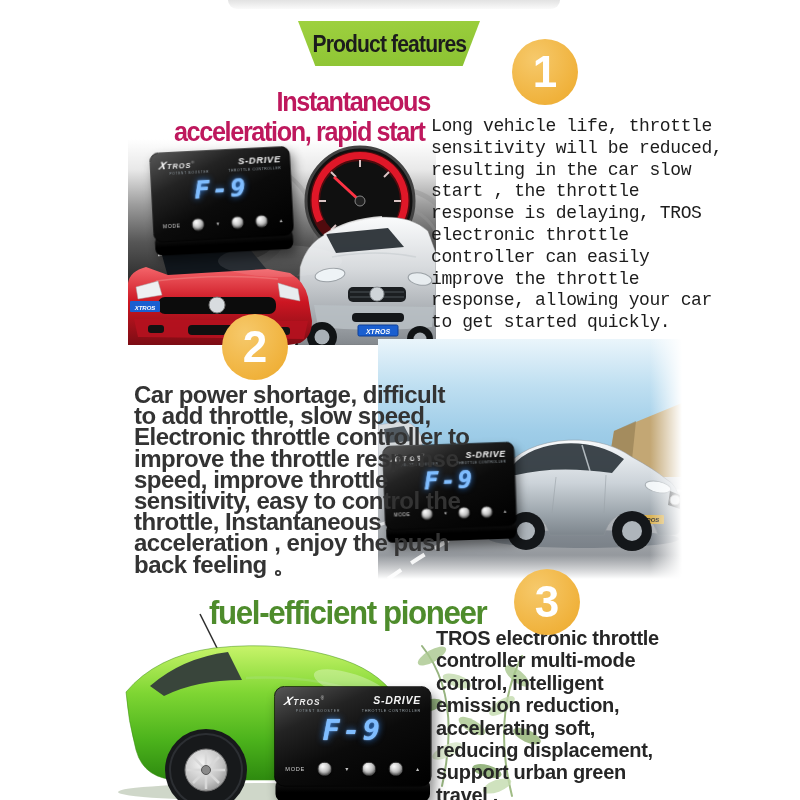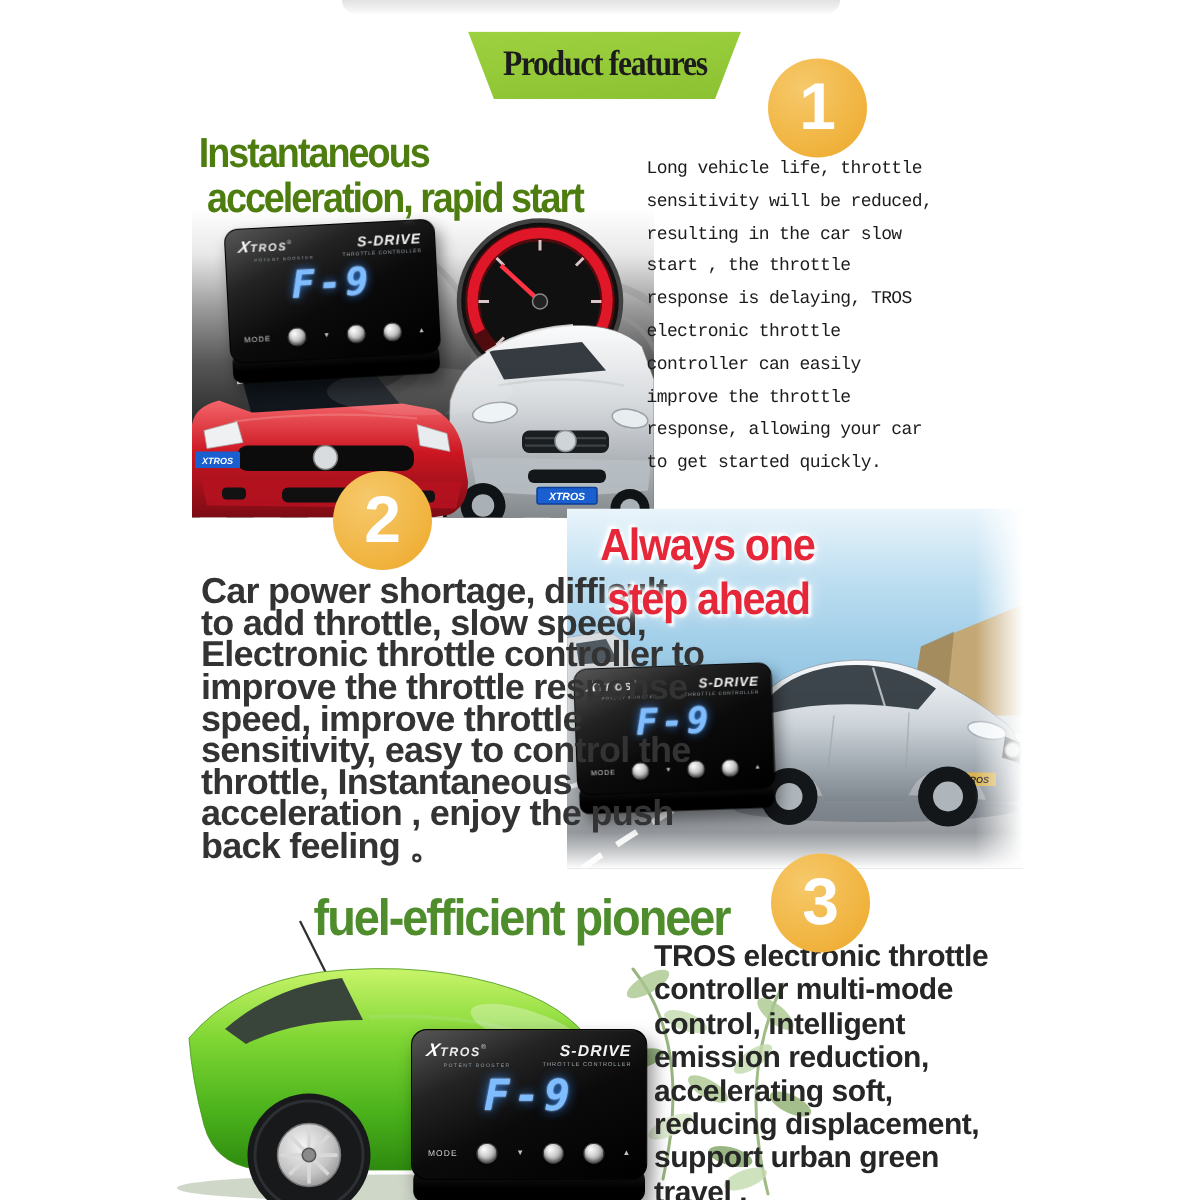--- a/index.html
+++ b/index.html
@@ -5,55 +5,55 @@
   html,body{margin:0;padding:0;background:#fff;}
   .canvas{position:relative;width:800px;height:800px;background:#fff;overflow:hidden;
           font-family:"Liberation Sans","DejaVu Sans",sans-serif;}
   .abs{position:absolute;}
 
   
   .top-strip{left:228px;top:0;width:332px;height:9px;border-radius:0 0 11px 11px;
     background:linear-gradient(#e2e2e2,#fafafa);} 
 
   
-  .banner{left:312px;top:21px;width:182px;height:45px;
+  .banner{left:298px;top:21px;width:182px;height:45px;
     clip-path:polygon(0 0,100% 0,90.5% 100%,9.5% 100%);
-    background:linear-gradient(175deg,#9ed13f,#8bc232);display:flex;align-items:center;justify-content:center;font-family:Liberation Serif, serif;}
+    background:linear-gradient(175deg,#9ed13f,#8bc232);display:flex;align-items:center;justify-content:center;}
   .banner span{font-size:24px;font-weight:600;color:#1c1c1c;letter-spacing:-1px;
     display:inline-block;transform:scaleX(.88);white-space:nowrap;}
 
   
   .badge{width:66px;height:66px;border-radius:50%;z-index:7;
     background:radial-gradient(circle at 35% 30%,#f6c96b,#f0b23c 70%,#e9a92f);
     display:flex;align-items:center;justify-content:center;}
   .badge span{color:#fff;font-weight:bold;font-size:44px;line-height:1;}
   .b1{left:512px;top:39px;}
   .b2{left:222px;top:314px;}
   .b3{left:514px;top:569px;}
 
   
-  .title1{left:124px;top:87px;width:314px;text-align:left;z-index:6;color:#4d7c0f;
+  .title1{left:124px;top:87px;width:314px;text-align:right;z-index:6;color:#be185d;
     font-weight:bold;font-size:28px;line-height:30px;letter-spacing:-1.5px;
     text-shadow:0 0 6px rgba(255,255,255,.9);}
   .title1 span{display:inline-block;transform:scaleX(.9);white-space:nowrap;}
   .title2{left:384px;top:346px;width:176px;text-align:center;z-index:6;color:#e62639;
     font-weight:bold;font-size:30px;line-height:36px;letter-spacing:-1px;
     text-shadow:2px 2px 2px rgba(255,255,255,.95),-2px -2px 2px rgba(255,255,255,.95),0 0 10px rgba(255,255,255,.9);}
   .title2 span{display:inline-block;transform:scaleX(.92);white-space:nowrap;}
   .title3{color:#4e8c2c;font-weight:600;font-size:34px;line-height:34px;letter-spacing:-1.5px;z-index:6;
     text-shadow:0 0 5px rgba(255,255,255,.8);}
   .title3 span{display:inline-block;transform:scaleX(.92);white-space:nowrap;}
   .t3l1{left:143px;top:563px;}
   .t3l2{left:197px;top:595px;text-align:right;}
 
   
   .body{white-space:pre;z-index:5;}
-  .body1{left:431px;top:102px;width:255px;color:#1c1c1c;
+  .body1{left:431px;top:116px;width:255px;color:#1c1c1c;
     font-family:"Liberation Mono","DejaVu Sans Mono",monospace;
-    font-size:12px;line-height:21.8px;letter-spacing:-0.4px;}
+    font-size:18px;line-height:21.8px;letter-spacing:-0.4px;}
   .body2{left:134px;top:384px;width:268px;color:#333;
     font-size:24px;line-height:21.2px;letter-spacing:-0.5px;font-weight:bold;}
   .body3{left:436px;top:627px;width:252px;color:#262626;font-weight:bold;
     font-size:20px;line-height:22.4px;letter-spacing:-0.3px;}
 
   
   .collage1{left:128px;top:139px;width:308px;height:206px;z-index:1;}
   .collage2{left:378px;top:339px;width:304px;height:240px;z-index:1;}
   .collage3{left:116px;top:640px;width:348px;height:160px;z-index:2;}
   .leaves{left:402px;top:636px;width:150px;height:166px;z-index:1;}
@@ -294,24 +294,20 @@
         <circle cx="40" cy="114" r="19" fill="#14171a"></circle>
           <circle cx="40" cy="114" r="9" fill="#aeb5bb"></circle>
         <circle cx="146" cy="114" r="20" fill="#14171a"></circle>
           <circle cx="146" cy="114" r="10" fill="#aeb5bb"></circle>
       </g>
       <rect x="272" width="32" height="240" fill="url(#fadeR)"></rect>
       <rect y="216" width="304" height="24" fill="url(#fadeB)"></rect>
     </svg>
   </div>
 
-  <div class="abs title2">
-    <span>Always one</span><br>
-    <span>step ahead</span>
-  </div>
 
   <div class="abs title3 t3l2">
     <span>fuel-efficient pioneer</span>
   </div>
 
   <div class="abs leaves">
     <svg viewBox="0 0 150 166">
       <g fill="none" stroke-linecap="round" opacity=".85">
         <path d="M20,10 Q60,60 40,150" stroke="#86a86a" stroke-width="2"></path>
         <path d="M120,20 Q90,80 110,160" stroke="#8fb070" stroke-width="2"></path>

